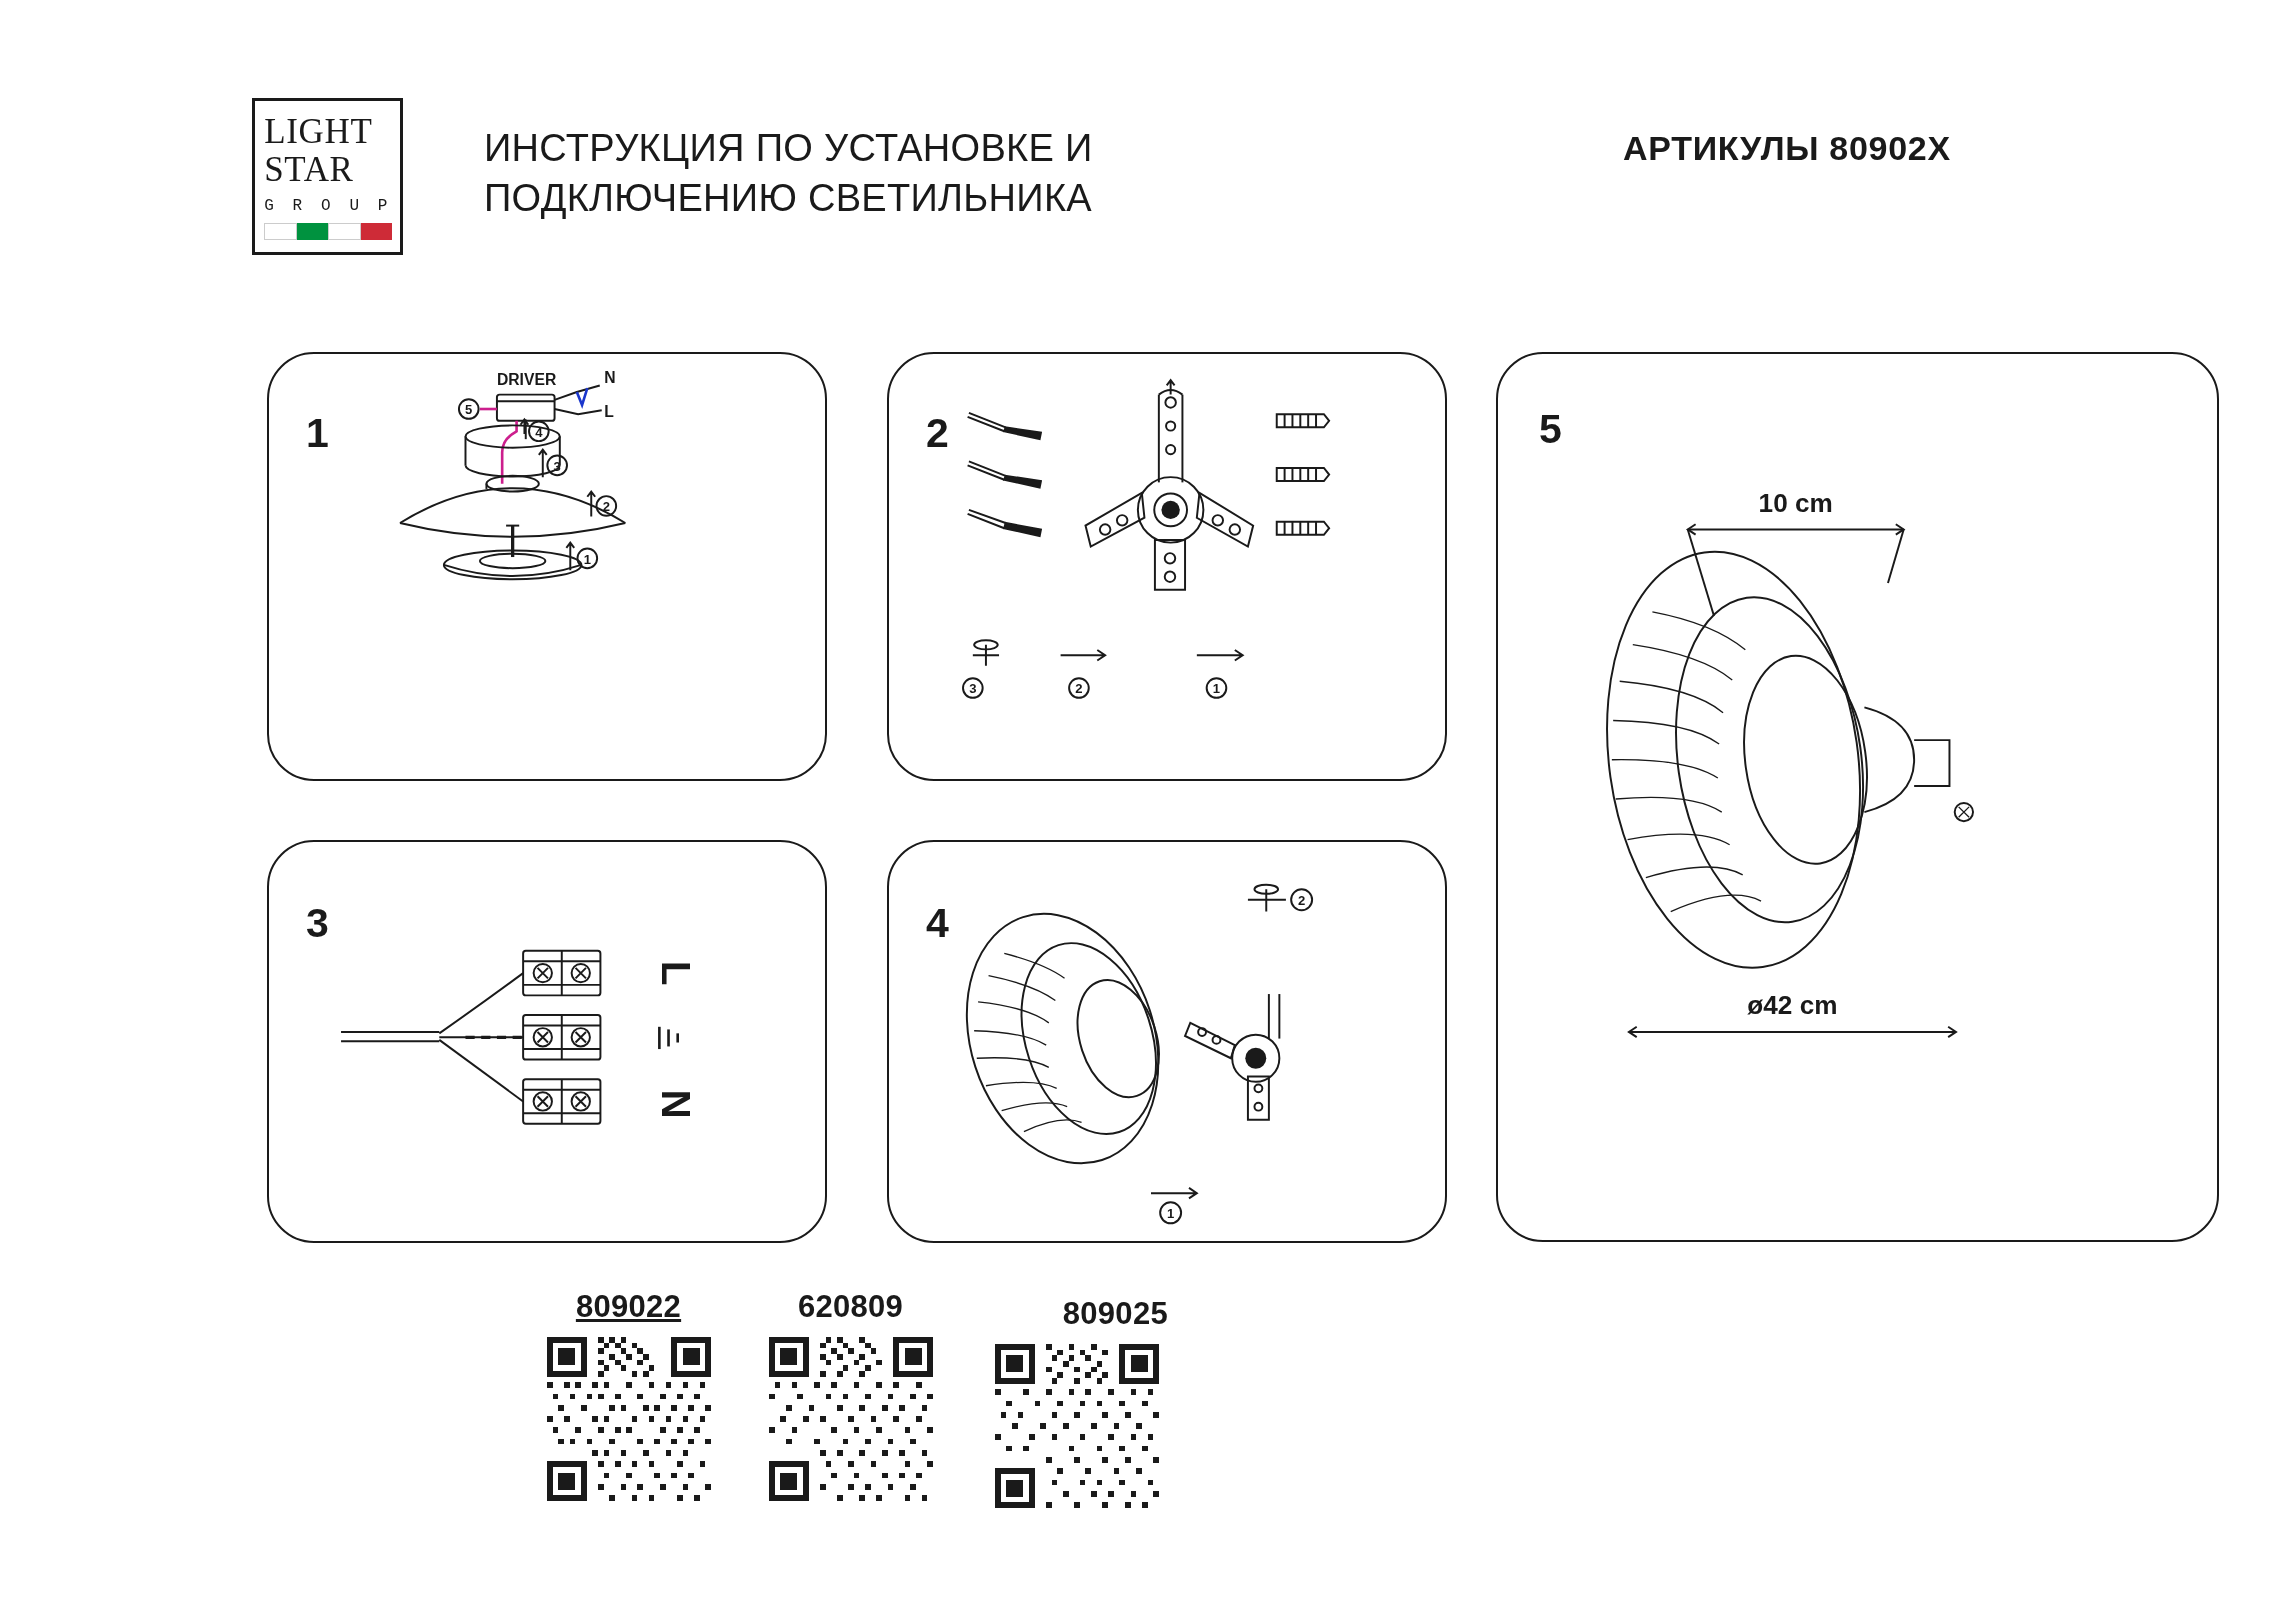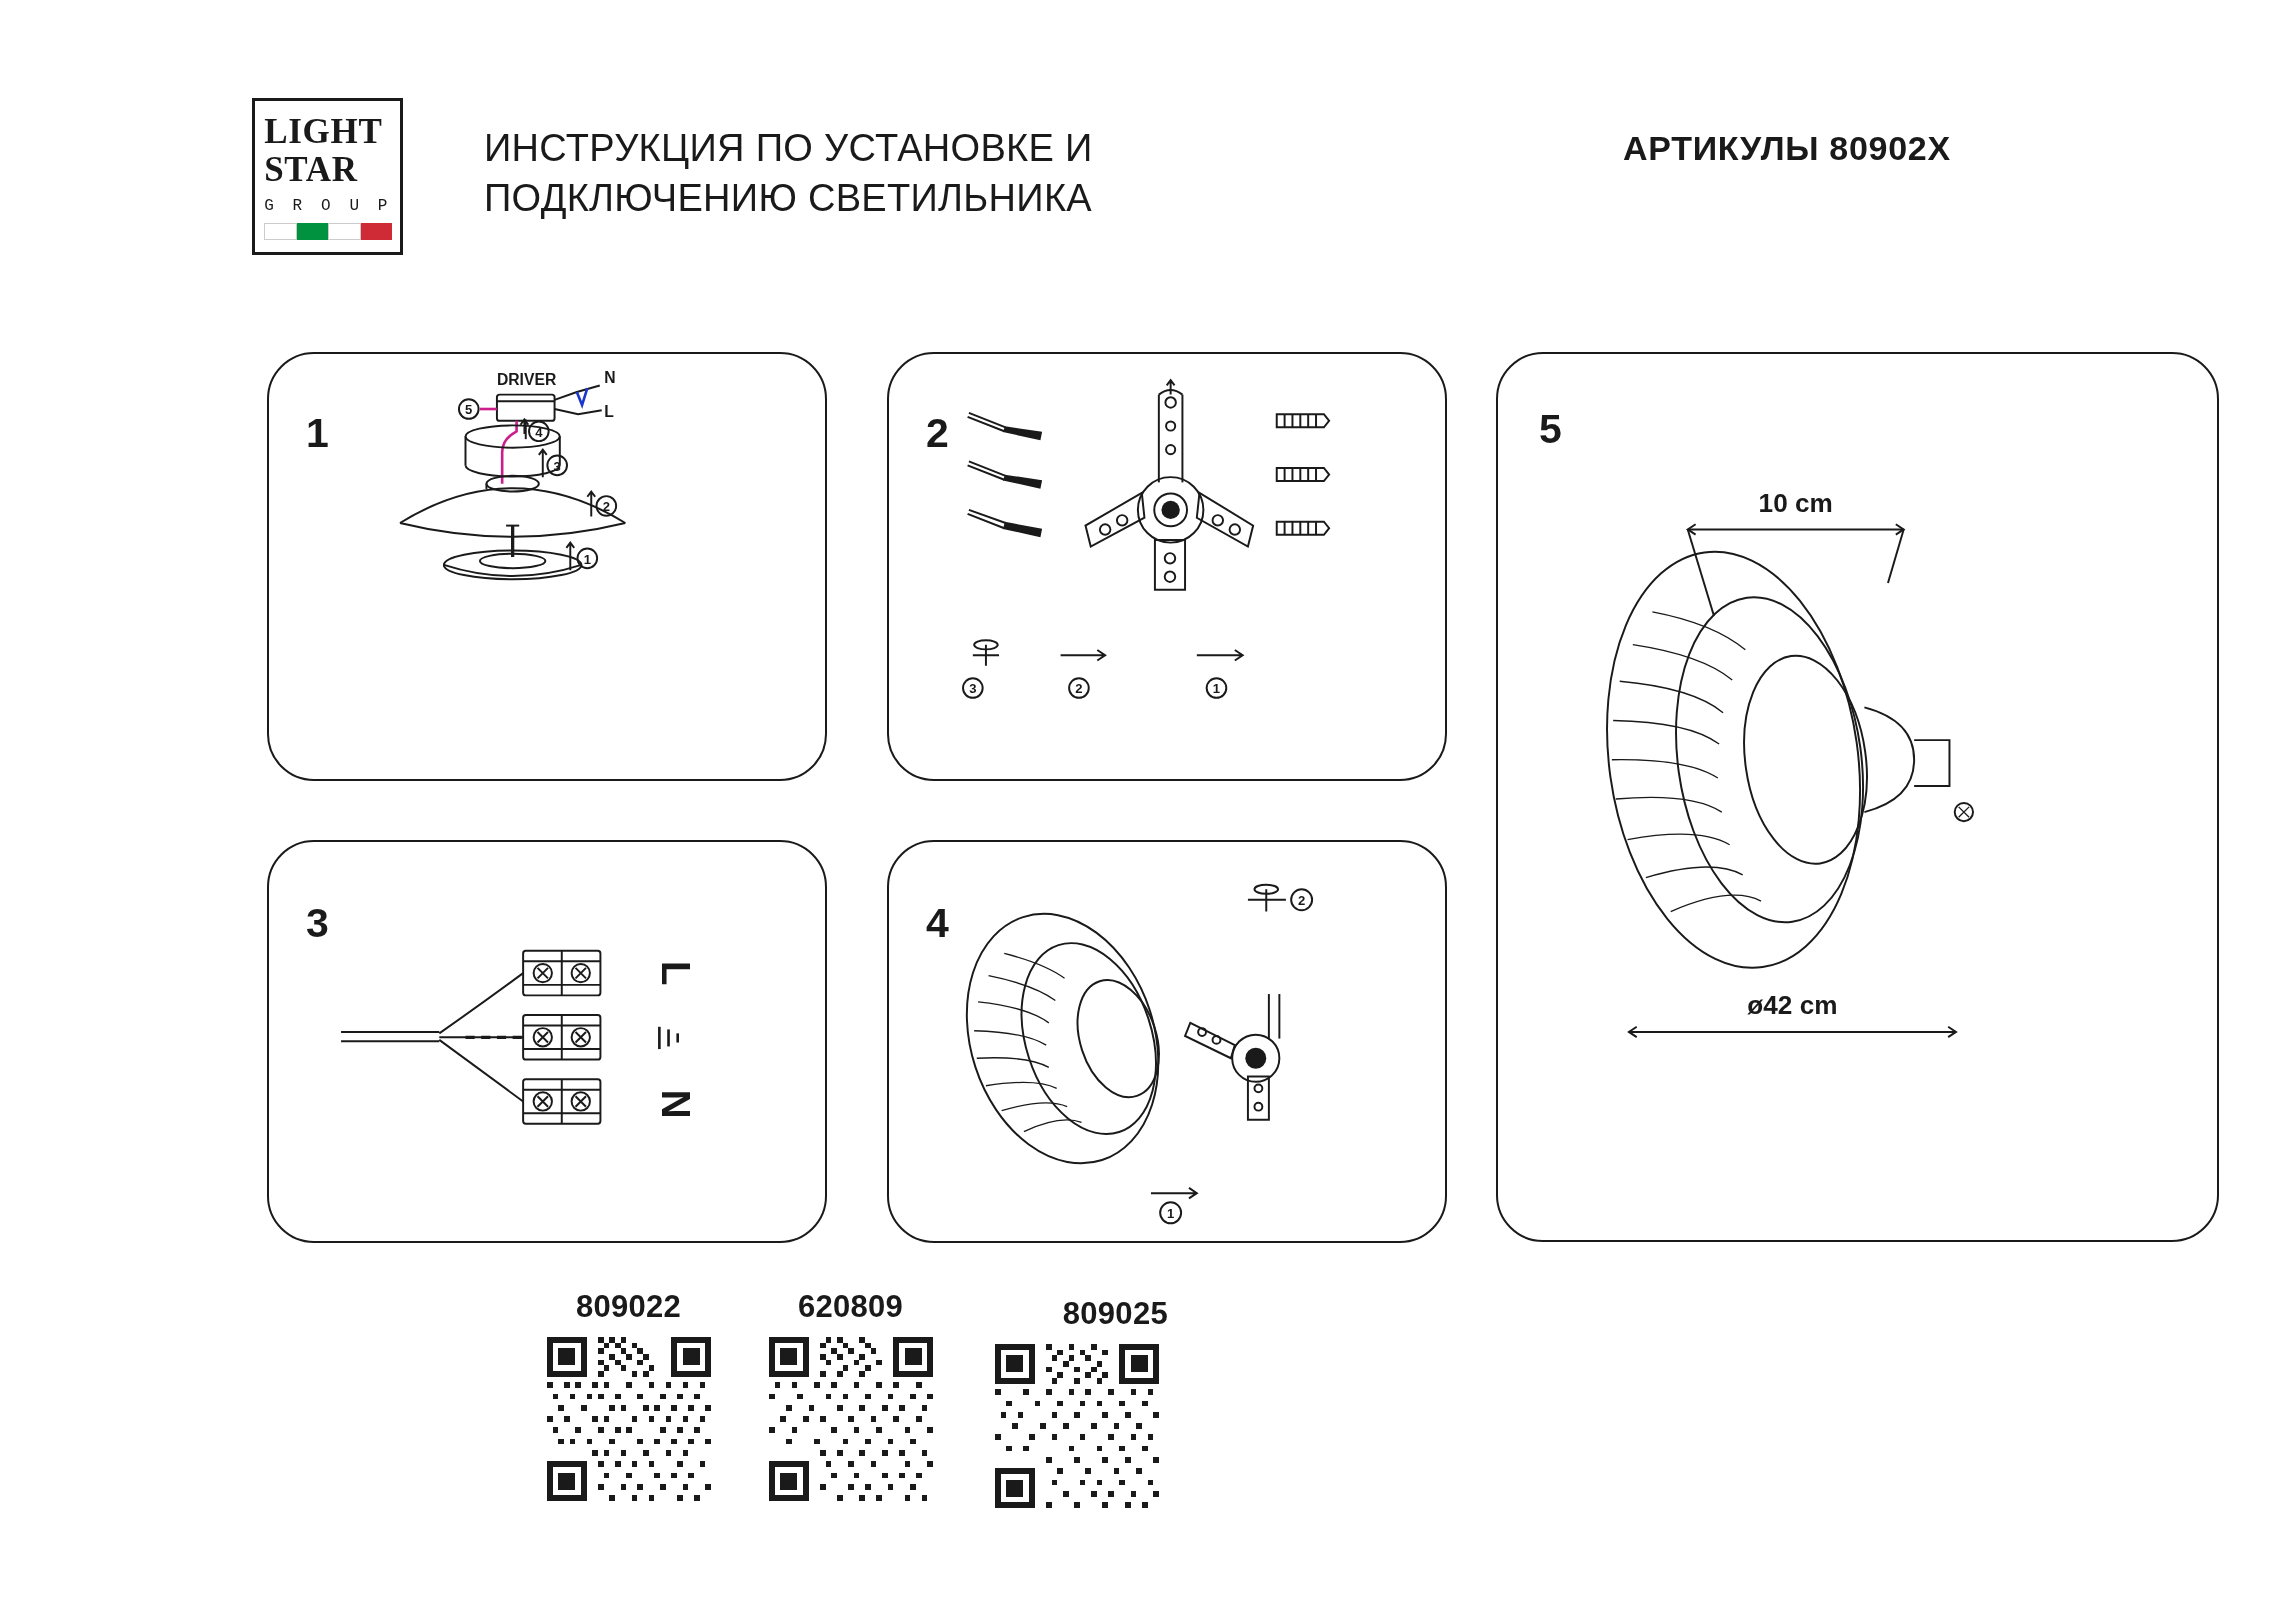--- a/index.html
+++ b/index.html
@@ -30,21 +30,21 @@
     border: 3.9px solid #1a1a1a;
     box-sizing: border-box;
     display: flex;
     flex-direction: column;
     justify-content: flex-start;
     align-items: flex-start;
     padding: 11.8px 0 0 9.2px;
   }
   #logo .l1, #logo .l2 {
     font-family: "Liberation Serif", serif;
-    font-weight: bold;
+    font-weight: normal;
     font-size: 35px;
     line-height: 38px;
     letter-spacing: 0.7px;
     color: #1a1a1a;
   }
   #logo .l3 {
     font-family: Liberation Mono, monospace;
     font-size: 16px;
     letter-spacing: 4.6px;
     margin-top: 8px;
@@ -112,21 +112,21 @@
   #footer { position: absolute; left: 0; top: 1276px; width: 2295px; height: 347px; }
   .sku-group { position: absolute; width: 183px; text-align: center; }
   .sku-label {
     font-size: 31px;
     font-weight: bold;
     letter-spacing: 0.3px;
     margin-bottom: 11.8px;
     white-space: nowrap;
   }
   .qr { width: 164px; height: 164px; margin: 0 auto; display: block; }
-  #sku1 { left: 537px; top: 13px; }
+  #sku1 { left: 537px; top: 13px; text-decoration: underline; }
   #sku2 { left: 759px; top: 13px; }
   #sku3 { left: 985px; top: 20px; text-align: right; }
 
   .tlabel { font-family: "Liberation Sans", sans-serif; font-weight: bold; }
 </style>
 </head>
 <body>
 
 <div id="header">
 

